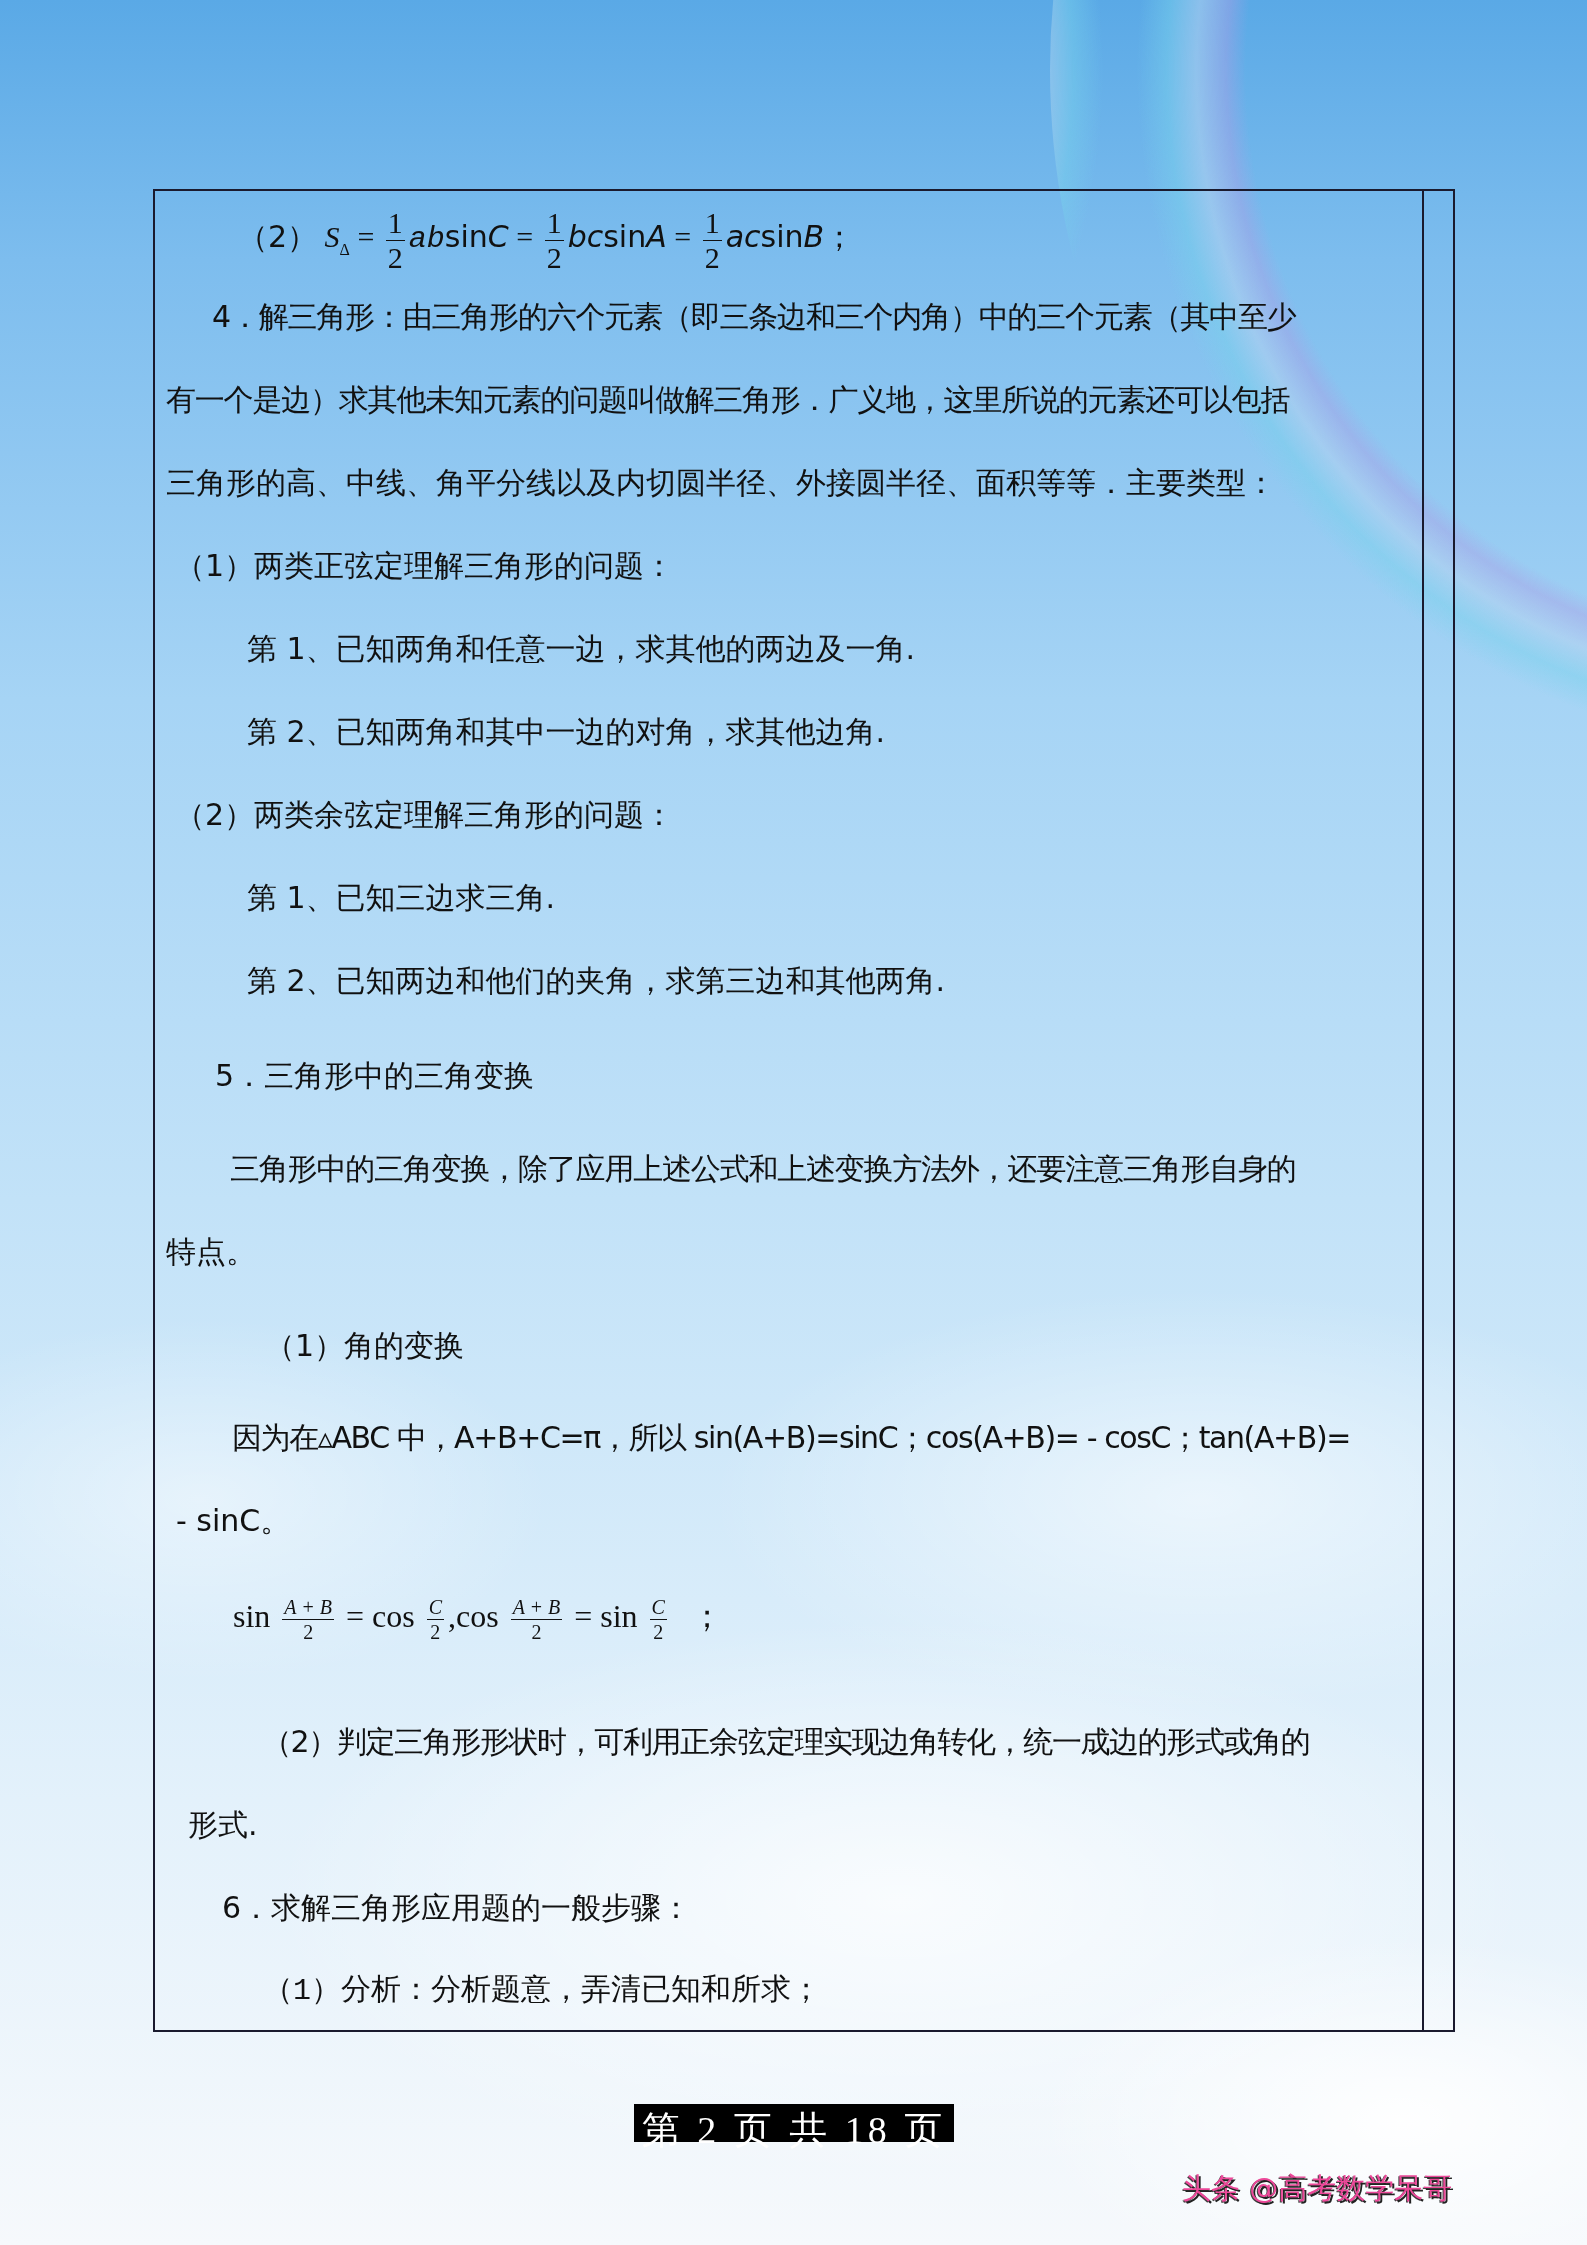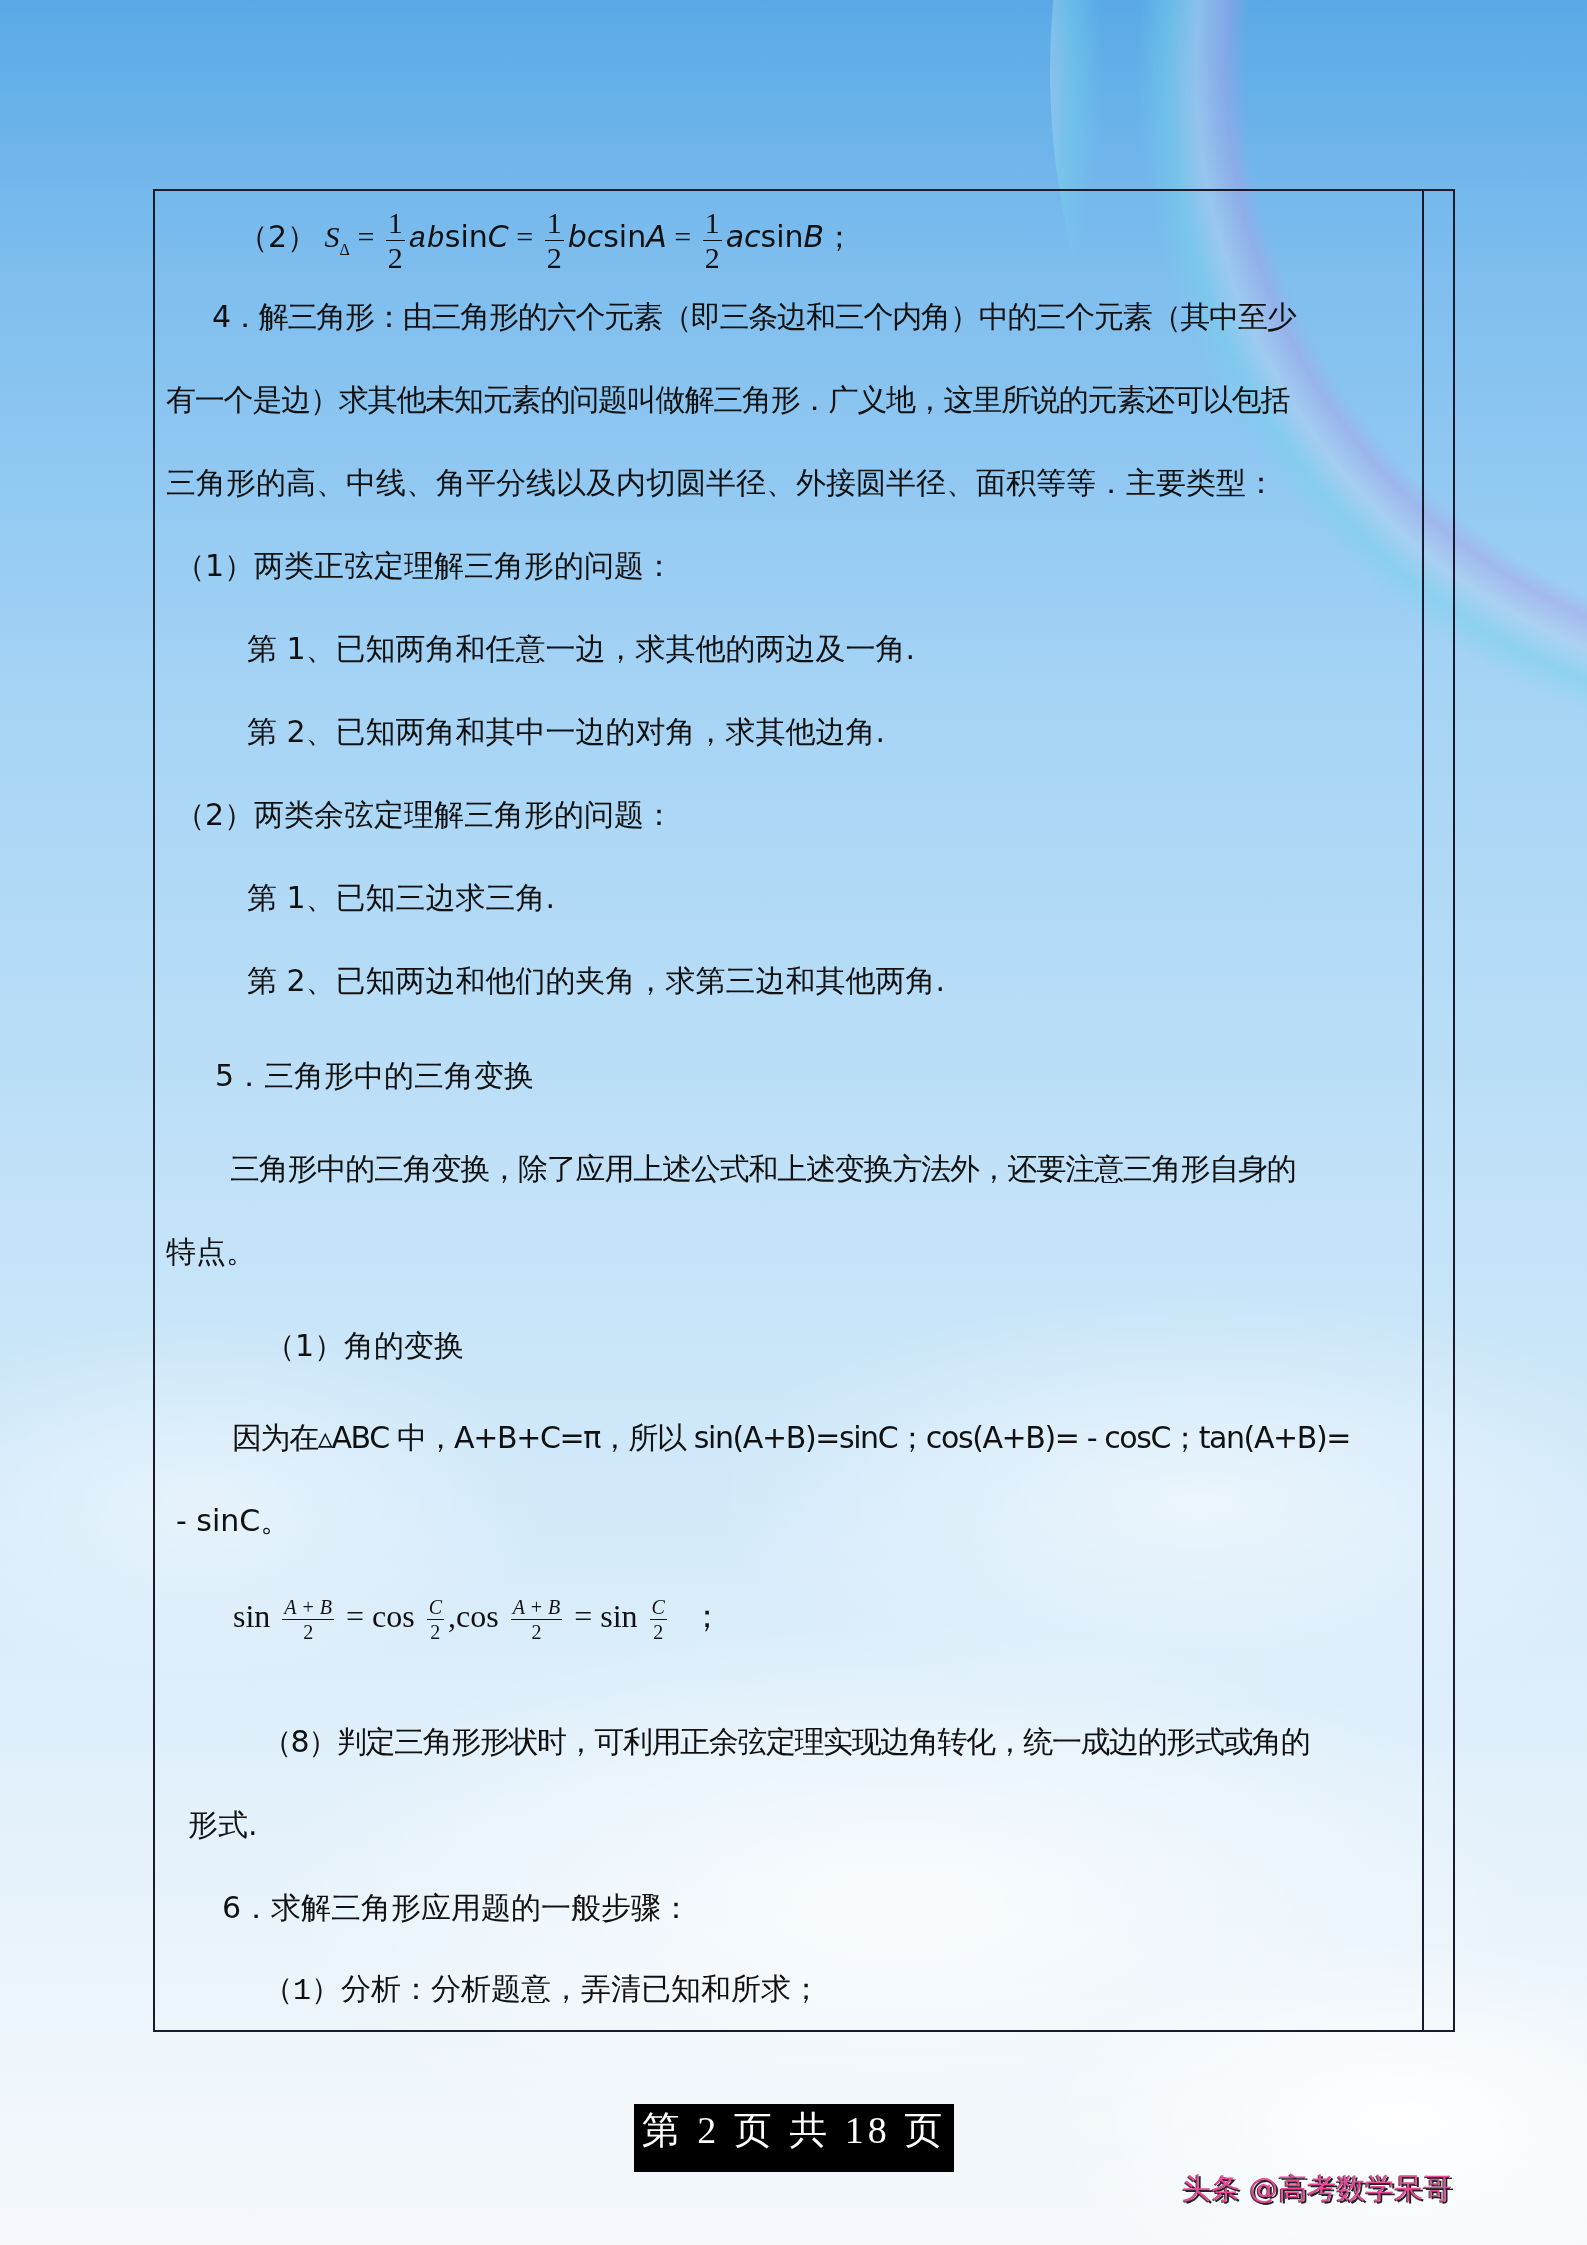--- a/index.html
+++ b/index.html
@@ -43,21 +43,21 @@
       vertical-align: middle; margin: 0 4px; line-height: 1;
     }
     .frac .num { padding: 0 2px 2px; border-bottom: 1.5px solid #111; }
     .frac .den { padding-top: 2px; }
     .formula1 { font-size: 30px; }
     .formula1 .frac { font-size: 30px; }
     .formula2 { font-size: 32px; }
     .formula2 .frac { font-size: 20px; }
     .sub { font-size: 16px; vertical-align: -8px; }
     .page-footer {
-      position: absolute; left: 634px; top: 2104px; width: 320px; height: 68px;
+      position: absolute; left: 634px; top: 2104px; width: 320px; height: 38px;
       background: #000; color: #fff;
       font-family: "Liberation Serif", "DejaVu Serif", serif;
       font-size: 38px; line-height: 52px; text-align: center; letter-spacing: 4px;
     }
     .watermark {
       position: absolute; left: 1182px; top: 2166px;
       font-size: 29px; line-height: 44px; color: #ec4899;
       text-shadow: 2px 2px 0 #222, -1px 1px 0 #444;
       white-space: nowrap;
     }
@@ -124,20 +124,20 @@
     </span>
   <span>=</span>
   <span>sin</span>
   <span class="frac">
       <i class="num">C</i>
       <span class="den">2</span>
     </span>
   <span style="margin-left:12px;">；</span>
 </div>
 
-<div class="line" style="left:262px; top:1742px; letter-spacing:-1.4px;">（8）判定三角形形状时，可利用正余弦定理实现边角转化，统一成边的形式或角的</div>
+<div class="line" style="left:262px; top:1742px; letter-spacing:-1.4px;">（2）判定三角形形状时，可利用正余弦定理实现边角转化，统一成边的形式或角的</div>
 <div class="line" style="left:188px; top:1825px;">形式.</div>
 <div class="line" style="left:222px; top:1908px;">6．求解三角形应用题的一般步骤：</div>
 <div class="line" style="left:263px; top:1991px;font-family:Liberation Mono, monospace;">（1）分析：分析题意，弄清已知和所求；</div>
 
 <div class="page-footer">第 2 页 共 18 页</div>
 
 <div class="watermark">头条 @高考数学呆哥</div>
 
 </body></html>

